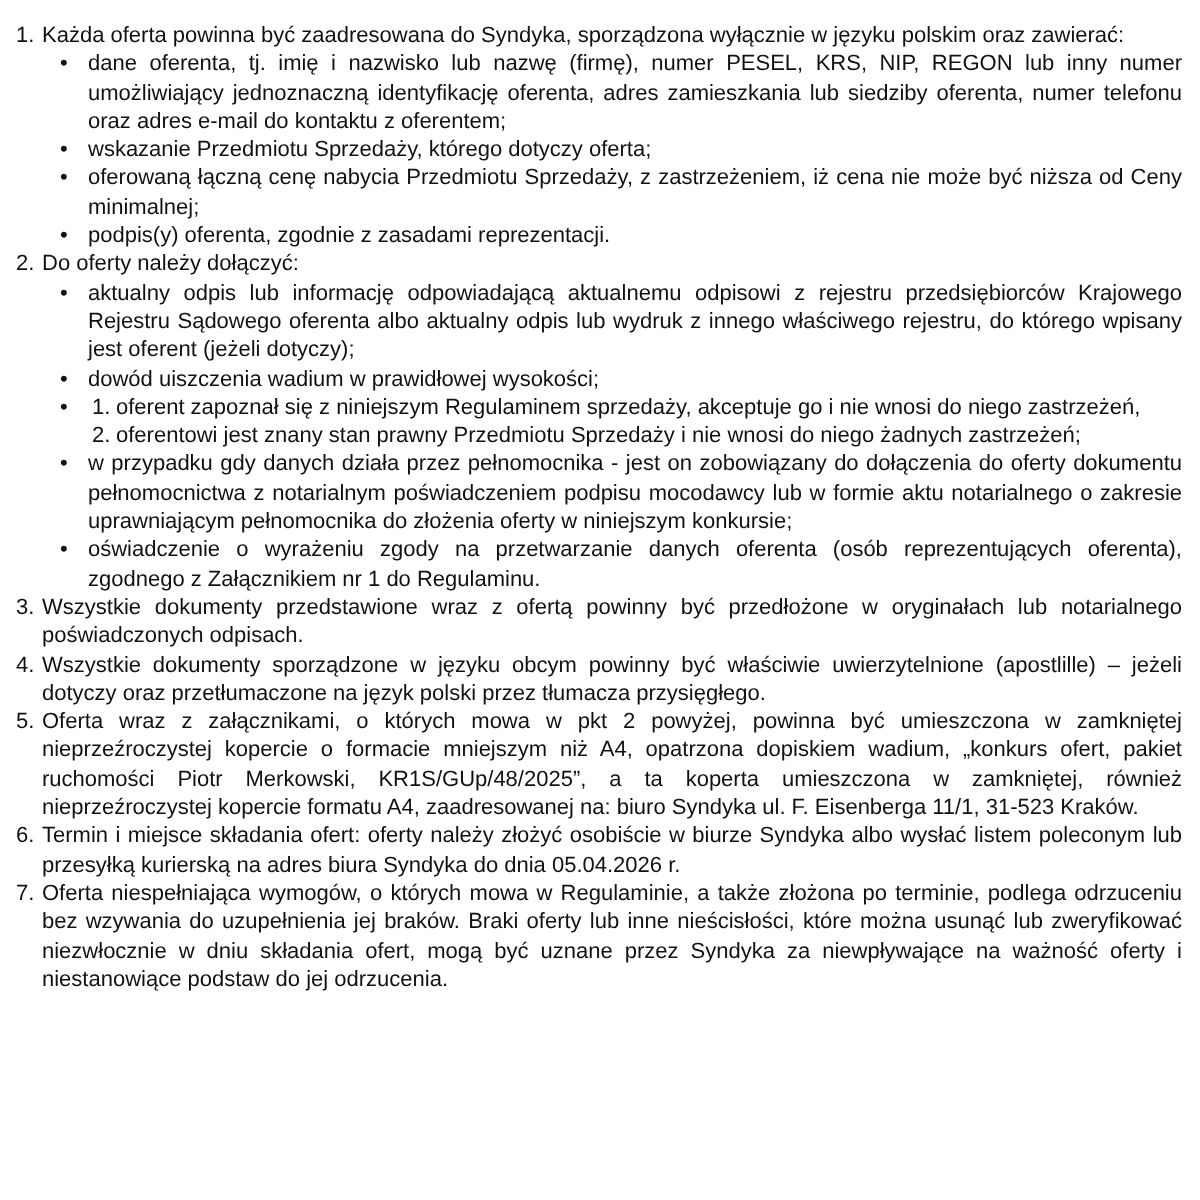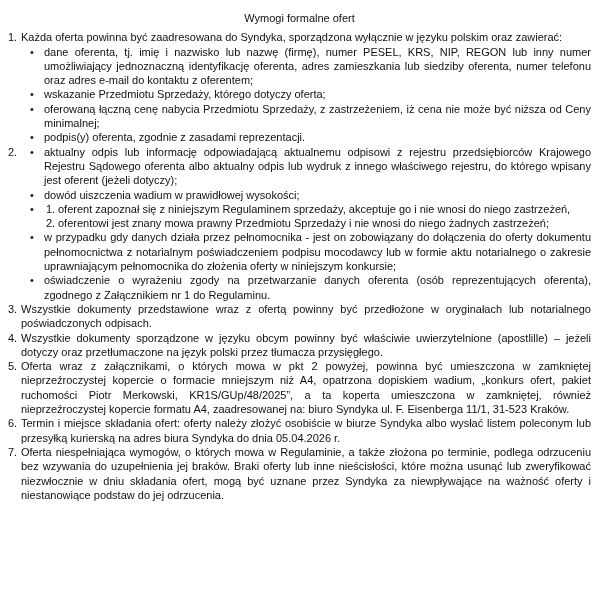--- a/index.html
+++ b/index.html
@@ -65,21 +65,20 @@
   .sub-body {
     flex: 1;
     text-align: justify;
   }
 </style>
 </head>
 <body>
 
 <div class="page">
 
-  <div class="doc-title">Wymogi formalne ofert</div>
 
   <div class="item">
     <span class="item-num">1.</span>
     <div class="item-body">
       <div class="item-lead">Każda oferta powinna być zaadresowana do Syndyka, sporządzona wyłącznie w języku polskim oraz zawierać:</div>
       <div class="bullet-row">
         <span class="bullet-marker">•</span>
         <div class="bullet-body">dane oferenta, tj. imię i nazwisko lub nazwę (firmę), numer PESEL, KRS, NIP, REGON lub inny numer umożliwiający jednoznaczną identyfikację oferenta, adres zamieszkania lub siedziby oferenta, numer telefonu oraz adres e-mail do kontaktu z oferentem;</div>
       </div>
       <div class="bullet-row">
@@ -93,38 +92,39 @@
       <div class="bullet-row">
         <span class="bullet-marker">•</span>
         <div class="bullet-body">podpis(y) oferenta, zgodnie z zasadami reprezentacji.</div>
       </div>
     </div>
   </div>
 
   <div class="item">
     <span class="item-num">2.</span>
     <div class="item-body">
+      <div class="item-lead">Do oferty należy dołączyć:</div>
       <div class="bullet-row">
         <span class="bullet-marker">•</span>
         <div class="bullet-body">aktualny odpis lub informację odpowiadającą aktualnemu odpisowi z rejestru przedsiębiorców Krajowego Rejestru Sądowego oferenta albo aktualny odpis lub wydruk z innego właściwego rejestru, do którego wpisany jest oferent (jeżeli dotyczy);</div>
       </div>
       <div class="bullet-row">
         <span class="bullet-marker">•</span>
         <div class="bullet-body">dowód uiszczenia wadium w prawidłowej wysokości;</div>
       </div>
       <div class="bullet-row">
         <span class="bullet-marker">•</span>
         <div class="bullet-body">
           <div class="sub-row">
             <span class="sub-num">1.</span>
             <div class="sub-body">oferent zapoznał się z niniejszym Regulaminem sprzedaży, akceptuje go i nie wnosi do niego zastrzeżeń,</div>
           </div>
           <div class="sub-row">
             <span class="sub-num">2.</span>
-            <div class="sub-body">oferentowi jest znany mowa prawny Przedmiotu Sprzedaży i nie wnosi do niego żadnych zastrzeżeń;</div>
+            <div class="sub-body">oferentowi jest znany stan prawny Przedmiotu Sprzedaży i nie wnosi do niego żadnych zastrzeżeń;</div>
           </div>
         </div>
       </div>
       <div class="bullet-row">
         <span class="bullet-marker">•</span>
         <div class="bullet-body">w przypadku gdy danych działa przez pełnomocnika - jest on zobowiązany do dołączenia do oferty dokumentu pełnomocnictwa z notarialnym poświadczeniem podpisu mocodawcy lub w formie aktu notarialnego o zakresie uprawniającym pełnomocnika do złożenia oferty w niniejszym konkursie;</div>
       </div>
       <div class="bullet-row">
         <span class="bullet-marker">•</span>
         <div class="bullet-body">oświadczenie o wyrażeniu zgody na przetwarzanie danych oferenta (osób reprezentujących oferenta), zgodnego z Załącznikiem nr 1 do Regulaminu.</div>

